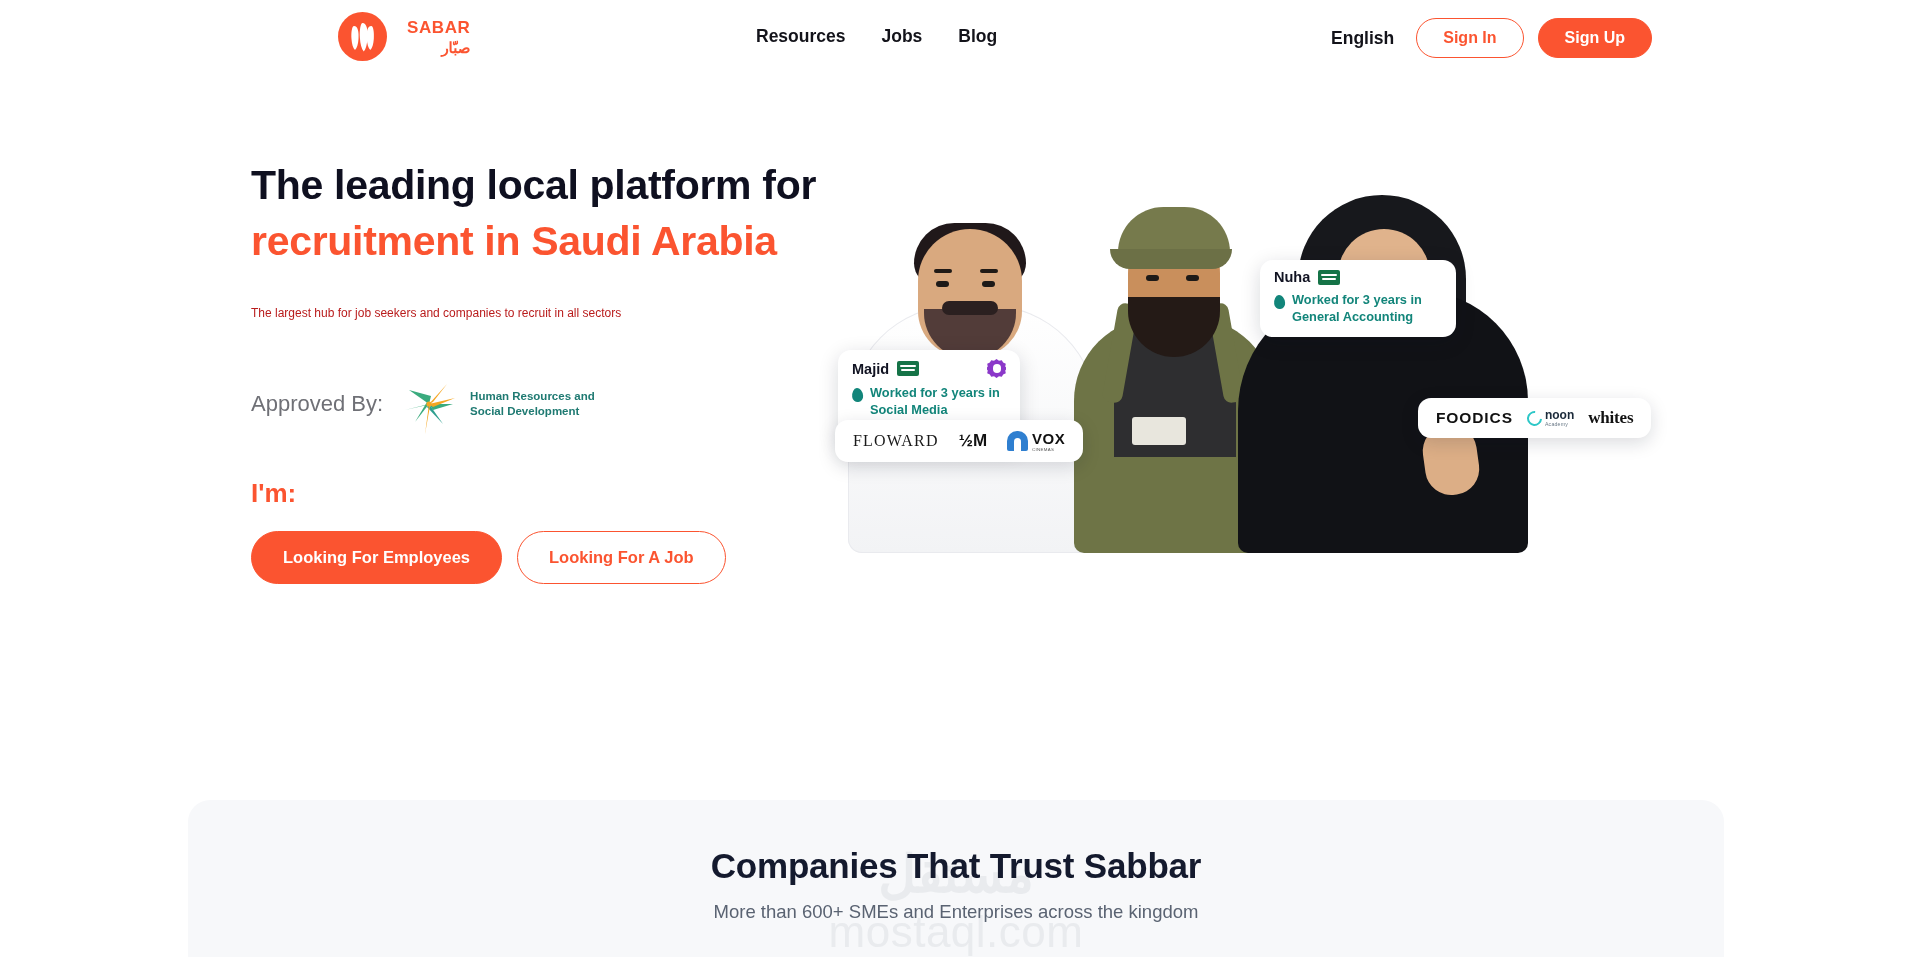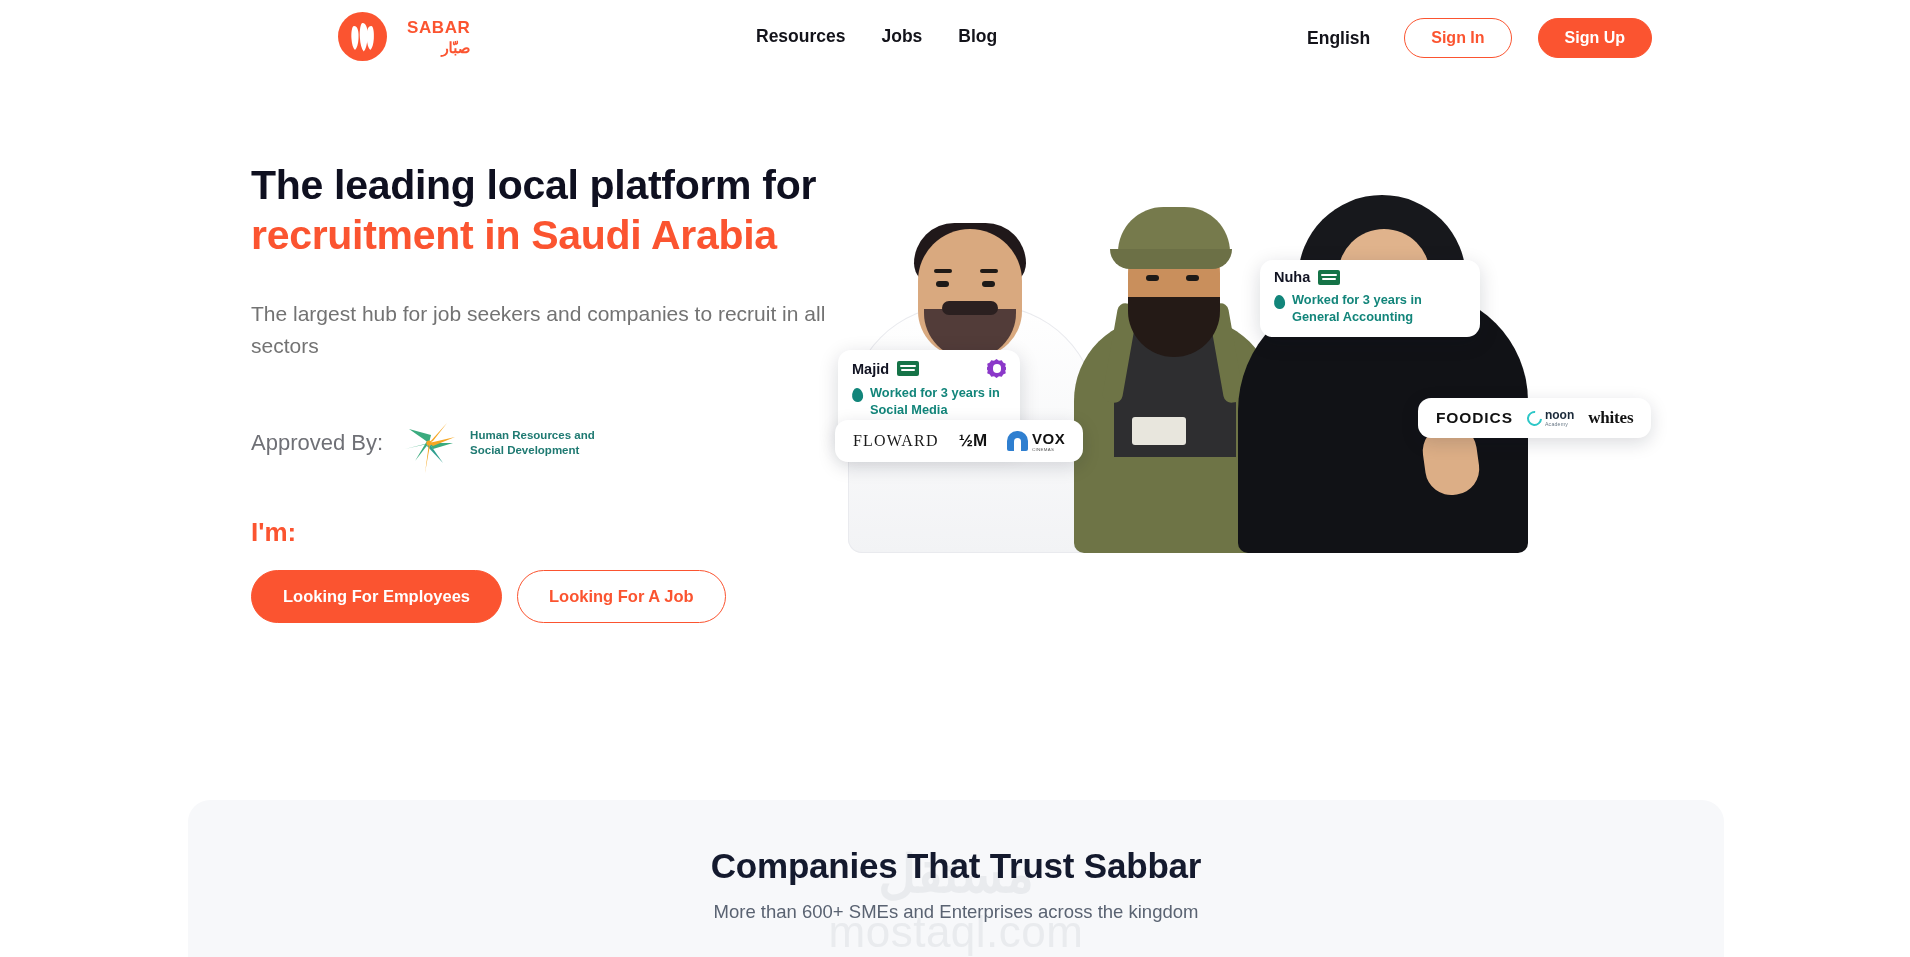--- a/index.html
+++ b/index.html
@@ -69,21 +69,21 @@
     cursor: pointer;
     white-space: nowrap;
   }
 
   .header-right {
     position: absolute;
     right: 258px;
     top: 18px;
     display: flex;
     align-items: center;
-    gap: 26px;
+    gap: 14px;
   }
   .lang-btn {
     background: none;
     border: none;
     color: #13131a;
     font-family: inherit;
     font-size: 17.5px;
     font-weight: 600;
     cursor: pointer;
     padding: 0 8px;
@@ -120,25 +120,25 @@
     top: 160px;
     width: 640px;
   }
   .hero-title {
     font-size: 41px;
     font-weight: bold;
     line-height: 1.22;
     color: #0f1020;
     letter-spacing: -0.3px;
   }
-  .hero-title .accent { color: #FB5430; display: block; }
+  .hero-title .accent { color: #FB5430; display: block; margin-top: 6px; }
   .hero-sub {
     margin-top: 38px;
-    font-size: 21px;
-    color: #737373;
+    font-size: 12px;
+    color: #b91c1c;
     line-height: 1.5;
   }
   .approved-row {
     margin-top: 52px;
     display: flex;
     align-items: center;
     gap: 14px;
   }
   .approved-label {
     font-size: 22px;
@@ -584,21 +584,21 @@
         <span class="flag"></span>
       </div>
       <span class="badge-purple"></span>
     </div>
     <div class="fc-body">
       <span class="flame"></span>
       <span class="fc-text">Worked for 3 years in Social Media Marketing</span>
     </div>
   </div>
 
-  <div class="float-card" style="left:422px; top:132px; width:220px;">
+  <div class="float-card" style="left:422px; top:132px; width:196px;">
     <div class="fc-head">
       <div class="fc-name-wrap">
         <span class="fc-name">Nuha</span>
         <span class="flag"></span>
       </div>
     </div>
     <div class="fc-body">
       <span class="flame"></span>
       <span class="fc-text">Worked for 3 years in General Accounting</span>
     </div>

